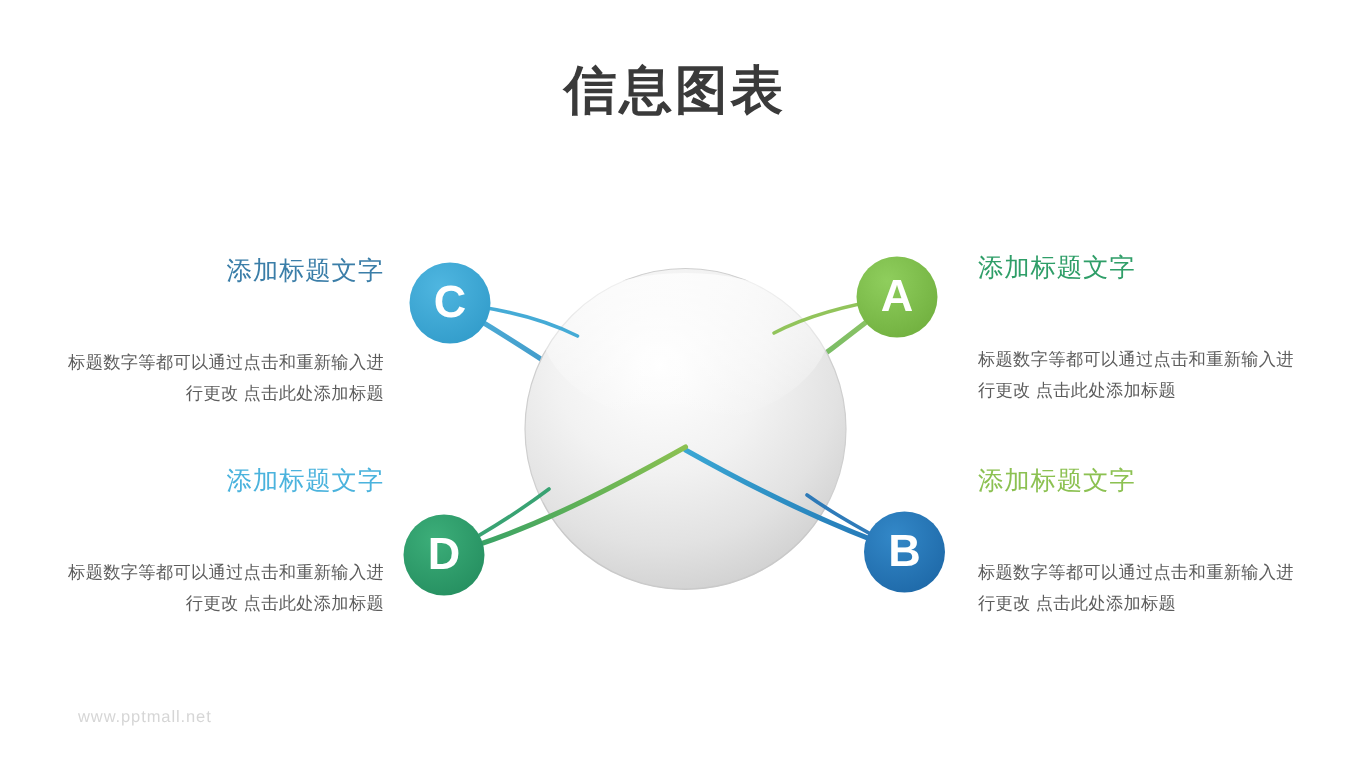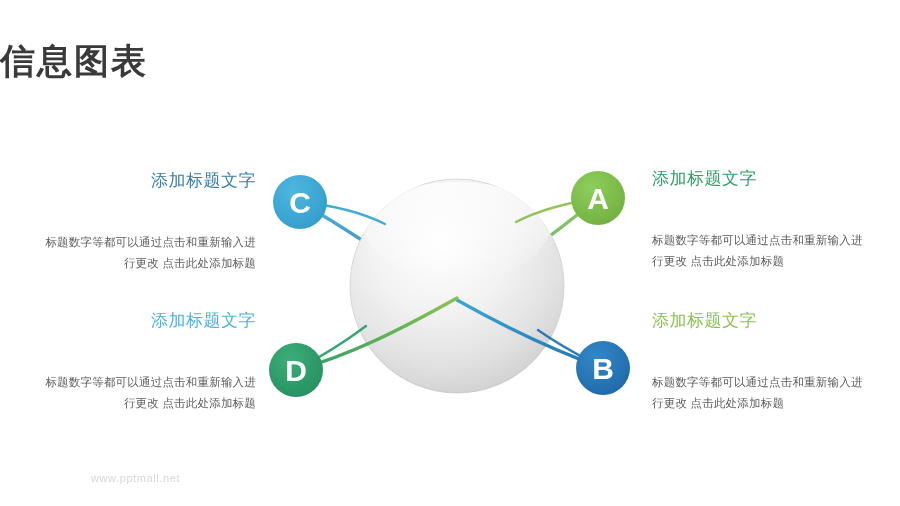--- a/index.html
+++ b/index.html
@@ -17,20 +17,21 @@
     background: #ffffff;
     overflow: hidden;
   }
 
   
   .page-title {
     position: absolute;
     left: 0;
     top: 40px;
     width: 900px;
+    text-align: center;
     font-size: 35px;
     font-weight: bold;
     color: #3a3a3a;
     letter-spacing: 2px;
     line-height: 1.2;
   }
   .brand-logo {
     position: absolute;
     right: 18px;
     top: 22px;
@@ -41,21 +42,20 @@
     font-family: "DejaVu Sans", sans-serif;
     user-select: none;
   }
   .footer-url {
     position: absolute;
     left: 52px;
     bottom: 22px;
     font-size: 11px;
     color: #d6d6d6;
     letter-spacing: 0.6px;
-    margin-left: 39px;
   }
 
   
   .txt-block {
     position: absolute;
     width: 222px;
   }
   .txt-block .t-head {
     font-size: 17px;
     font-weight: normal;

